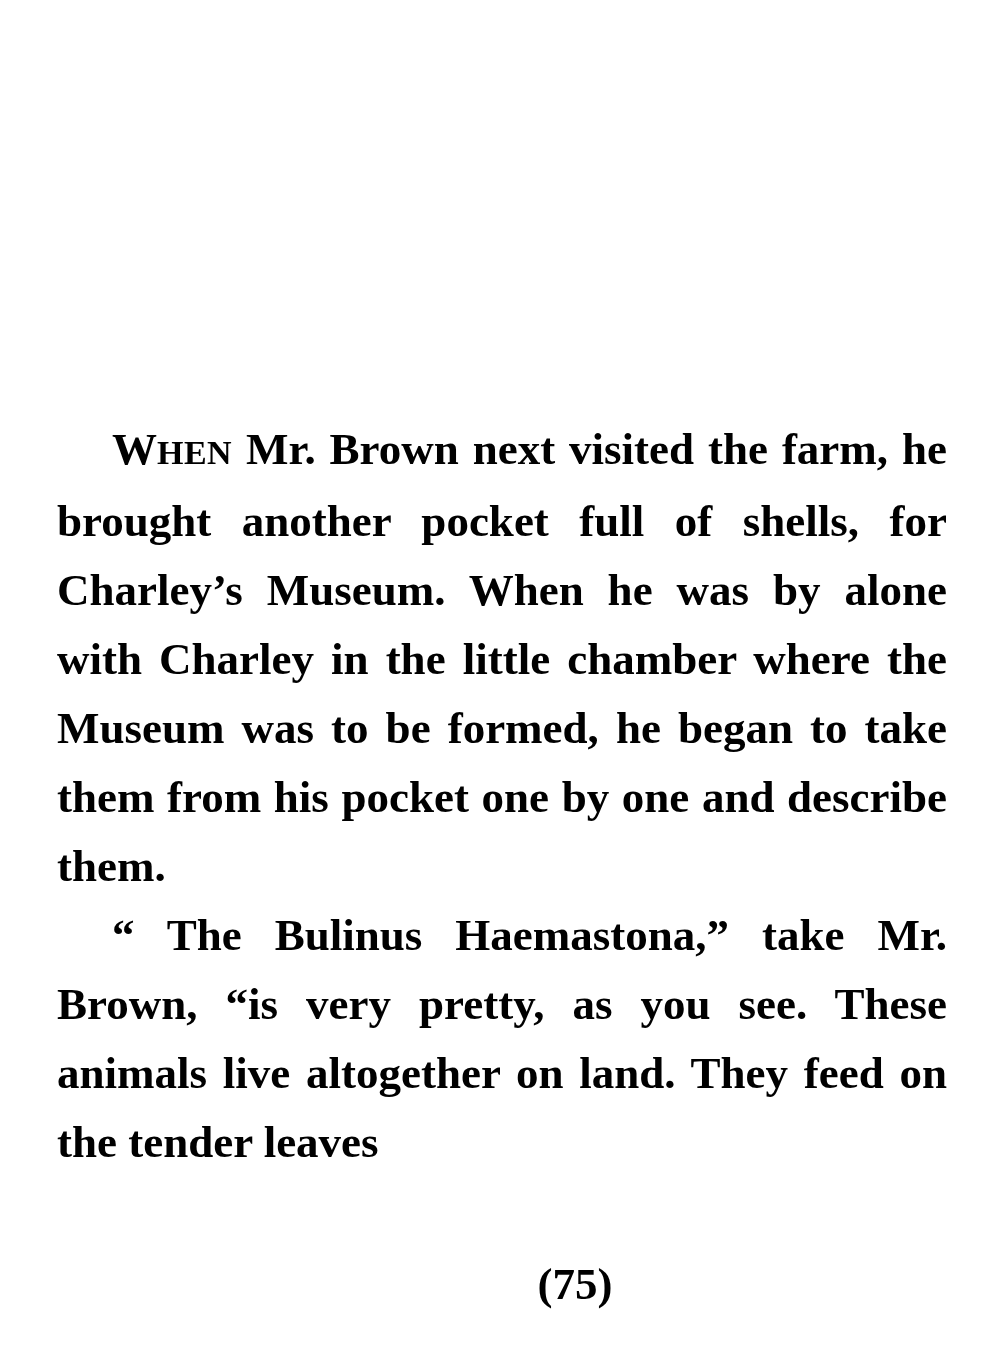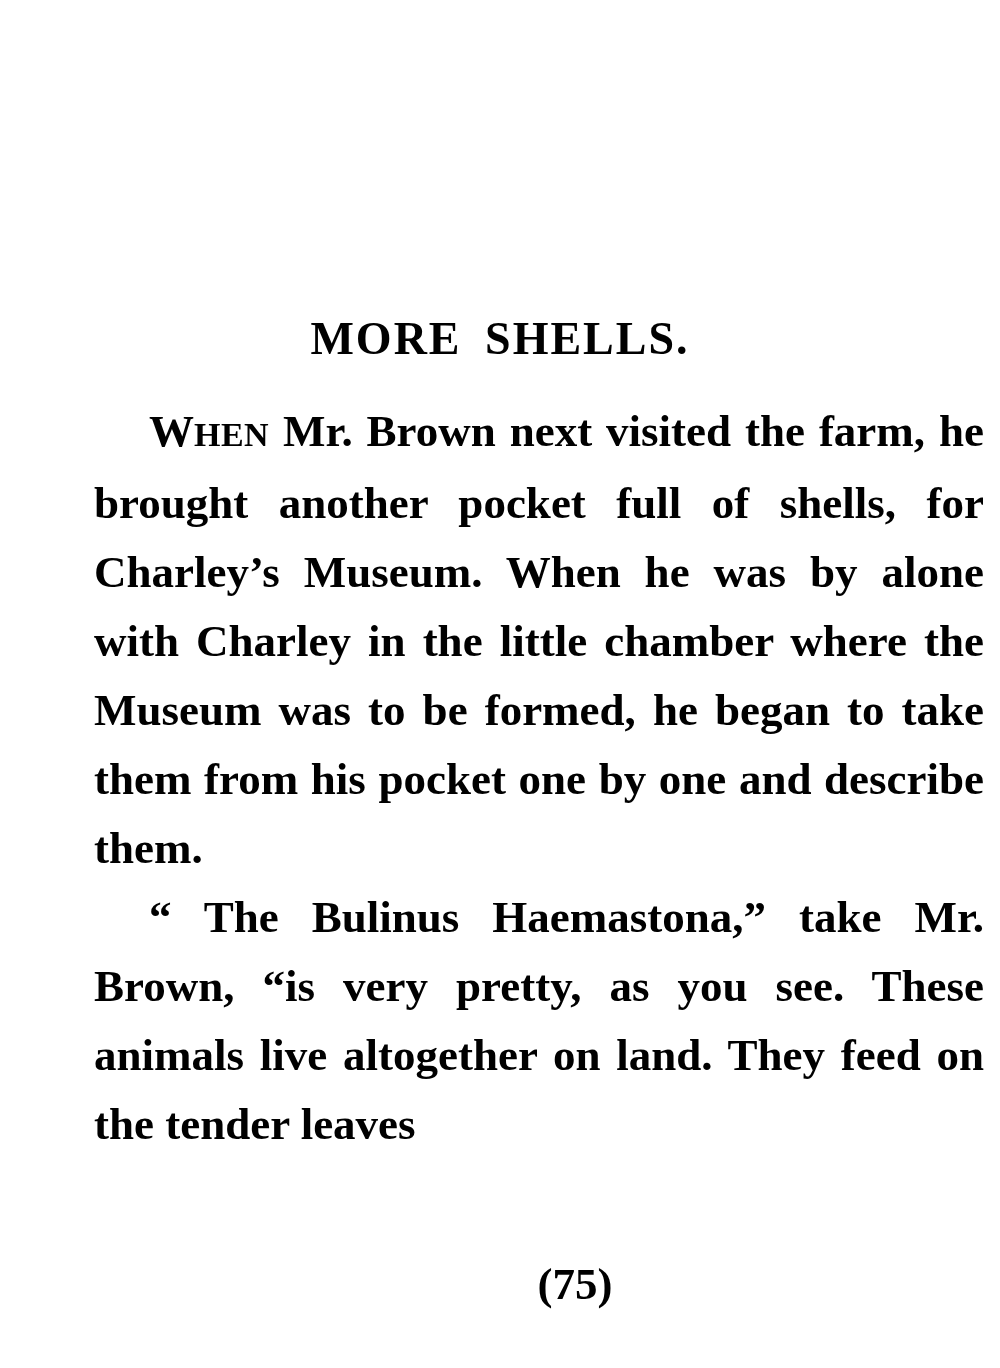--- a/index.html
+++ b/index.html
@@ -30,23 +30,22 @@
     text-align: center;
     font-size: 46px;
     font-weight: bold;
     letter-spacing: 2px;
     word-spacing: 10px;
     font-family: "Liberation Serif", "DejaVu Serif", serif;
   }
   .body-text {
     position: absolute;
     left: 57px;
-    top: 397px;
+    top: 415px;
     width: 890px;
-    margin-left: 37px;
   }
   .para {
     font-size: 45px;
     font-weight: bold;
     line-height: 69px;
     text-align: justify;
     margin: 0;
     font-family: "Liberation Serif", "DejaVu Serif", serif;
   }
   .para .indent {
@@ -75,21 +74,20 @@
     font-weight: bold;
     padding-left: 150px;
     box-sizing: border-box;
   }
 </style>
 </head>
 <body>
 
 <div class="page">
 
-  <div class="page-title">MORE SHELLS.</div>
 
   <div class="body-text">
 
     <p class="para para-1"><span class="indent"></span><span class="bigcap">W</span><span class="smallcaps">HEN</span><span> Mr. Brown next visited the farm, he brought another pocket full of shells, for Charley’s Museum. When he was by alone with Charley in the little chamber where the Museum was to be formed, he began to take them from his pocket one by one and describe them.</span></p>
 
     <p class="para para-2"><span class="indent"></span><span>“ The Bulinus Haemastona,” take Mr. Brown, “is very pretty, as you see. These animals live altogether on land.  They feed on the tender leaves</span></p>
 
   </div>
 
   <div class="page-number">(75)</div>

